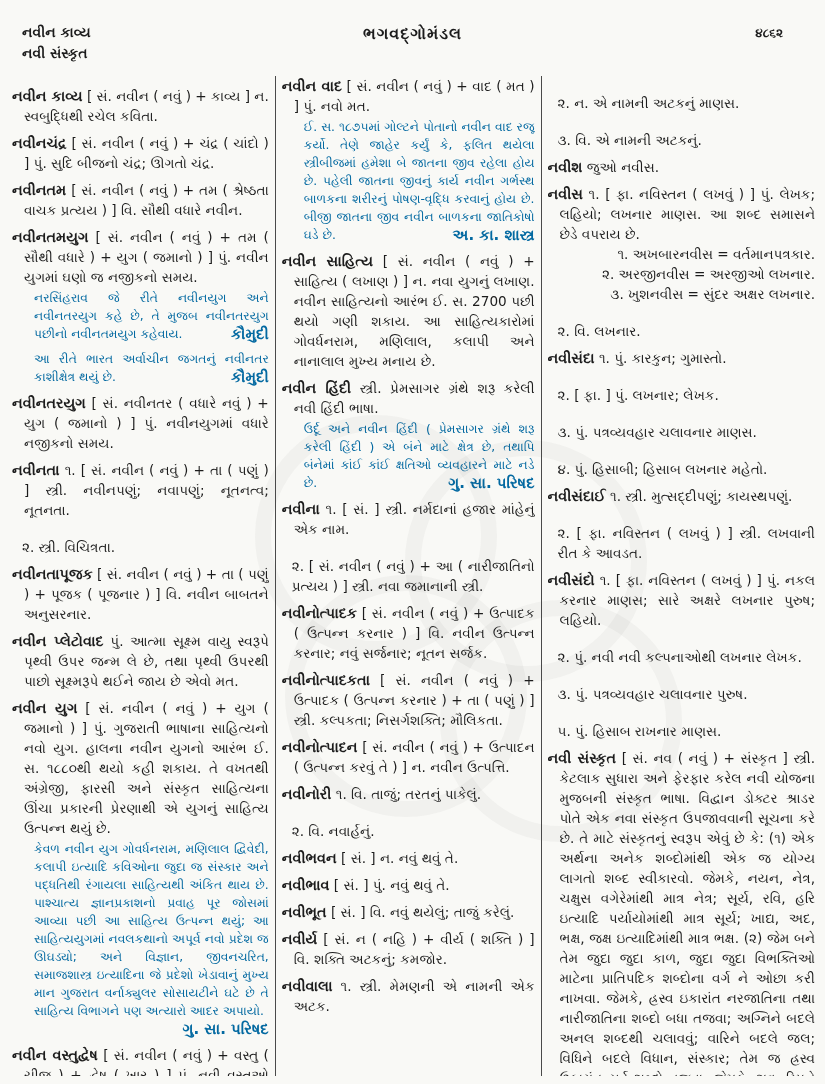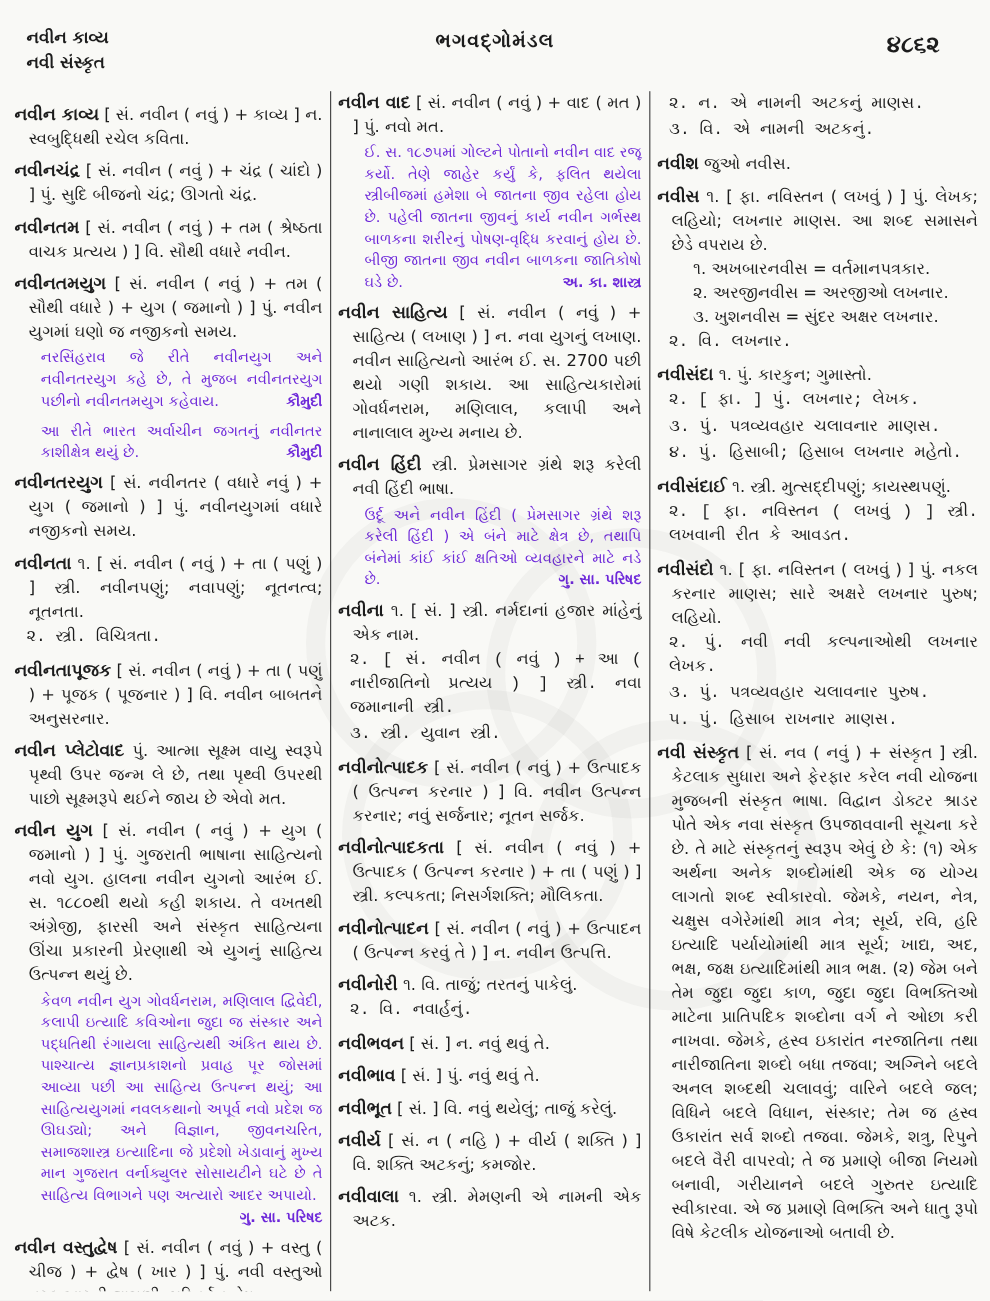--- a/index.html
+++ b/index.html
@@ -17,44 +17,44 @@
   .wm { position:absolute; border-radius:50%; border:16px solid rgba(60,60,60,0.045); pointer-events:none; }
   .wm1 { width:210px; height:210px; left:255px; top:415px; }
   .wm2 { width:210px; height:210px; left:405px; top:440px; }
   .wm3 { width:210px; height:210px; left:285px; top:575px; }
   .wm4 { width:210px; height:210px; left:440px; top:600px; }
 
   .hdr { position:relative; height:70px; padding:18px 20px 0 20px; box-sizing:border-box; }
   .run-head { position:absolute; left:22px; top:22px; font-weight:bold; font-size:14px; line-height:21px; }
   .run-head div { white-space:nowrap; }
   .hdr-title { position:absolute; left:0; right:0; top:24px; text-align:center; font-weight:bold; font-size:16px; letter-spacing:1px; }
-  .page-num { position:absolute; right:42px; top:26px; font-weight:bold; font-size:19px; }
+  .page-num { position:absolute; right:42px; top:26px; font-weight:bold; font-size:12px; }
 
   .cols { display:flex; padding:6px 10px 0 12px; height:1000px; }
   .col { box-sizing:border-box; overflow:hidden; }
   .col-1 { width:262px; padding-top:10px; }
   .col-2 { width:258px; }
   .col-3 { width:273px; }
   .vrule { width:1px; background:#4a4a4a; margin:0 6px; }
 
   .entry { margin:0 0 7px 0; }
   p { margin:0; }
   .def {
     font-size:13.6px; line-height:20px; text-align:justify;
     padding-left:12px; text-indent:-12px;
   }
   .head { font-weight:bold; font-size:14.4px; }
-  .sub { font-size:13.6px; line-height:20px; text-align:justify; margin-left:10px; margin-top:2px;font-family:Liberation Mono, monospace; }
+  .sub { font-size:13.6px; line-height:20px; text-align:justify; margin-left:10px; margin-top:17px; }
   .quote {
     font-size:12.3px; line-height:18px; text-align:justify;
-    margin-left:22px; margin-top:2px; color:#6d28d9;
+    margin-left:22px; margin-top:2px; color:#0369a1;
   }
-  .quote .cite { float:right; font-size:12px; font-weight:bold; margin-left:8px; }
+  .quote .cite { float:right; font-size:15px; font-weight:bold; margin-left:8px; }
   .quote::after { content:""; display:block; clear:both; }
-  .list-item { font-size:13.6px; line-height:20px; margin-left:30px; }
+  .list-item { font-size:13.6px; line-height:20px; margin-left:30px;text-align:right; }
 </style>
 </head>
 <body>
 
 <div class="page">
   <div class="wm wm1"></div>
   <div class="wm wm2"></div>
   <div class="wm wm3"></div>
   <div class="wm wm4"></div>
 
@@ -115,21 +115,20 @@
         <div class="entry">
           <p class="def"><span class="head">નવીન સાહિત્ય</span> <span>[ સં. નવીન ( નવું ) + સાહિત્ય ( લખાણ ) ] ન. નવા યુગનું લખાણ. નવીન સાહિત્યનો આરંભ ઈ. સ. 2700 પછી થયો ગણી શકાય. આ સાહિત્યકારોમાં ગોવર્ધનરામ, મણિલાલ, કલાપી અને નાનાલાલ મુખ્ય મનાય છે.</span></p>
         </div>
         <div class="entry">
           <p class="def"><span class="head">નવીન હિંદી</span> <span>સ્ત્રી. પ્રેમસાગર ગ્રંથે શરૂ કરેલી નવી હિંદી ભાષા.</span></p>
           <p class="quote"><span>ઉર્દૂ અને નવીન હિંદી ( પ્રેમસાગર ગ્રંથે શરૂ કરેલી હિંદી ) એ બંને માટે ક્ષેત્ર છે, તથાપિ બંનેમાં કાંઈ કાંઈ ક્ષતિઓ વ્યવહારને માટે નડે છે.</span> <span class="cite">ગુ. સા. પરિષદ</span></p>
         </div>
         <div class="entry">
           <p class="def"><span class="head">નવીના</span> <span>૧. [ સં. ] સ્ત્રી. નર્મદાનાં હજાર માંહેનું એક નામ.</span></p>
           <p class="sub">૨. [ સં. નવીન ( નવું ) + આ ( નારીજાતિનો પ્રત્યય ) ] સ્ત્રી. નવા જમાનાની સ્ત્રી.</p>
-          <p class="sub">૩. સ્ત્રી. યુવાન સ્ત્રી.</p>
         </div>
         <div class="entry">
           <p class="def"><span class="head">નવીનોત્પાદક</span> <span>[ સં. નવીન ( નવું ) + ઉત્પાદક ( ઉત્પન્ન કરનાર ) ] વિ. નવીન ઉત્પન્ન કરનાર; નવું સર્જનાર; નૂતન સર્જક.</span></p>
         </div>
         <div class="entry">
           <p class="def"><span class="head">નવીનોત્પાદકતા</span> <span>[ સં. નવીન ( નવું ) + ઉત્પાદક ( ઉત્પન્ન કરનાર ) + તા ( પણું ) ] સ્ત્રી. કલ્પકતા; નિસર્ગશક્તિ; મૌલિકતા.</span></p>
         </div>
         <div class="entry">
           <p class="def"><span class="head">નવીનોત્પાદન</span> <span>[ સં. નવીન ( નવું ) + ઉત્પાદન ( ઉત્પન્ન કરવું તે ) ] ન. નવીન ઉત્પત્તિ.</span></p>
         </div>

